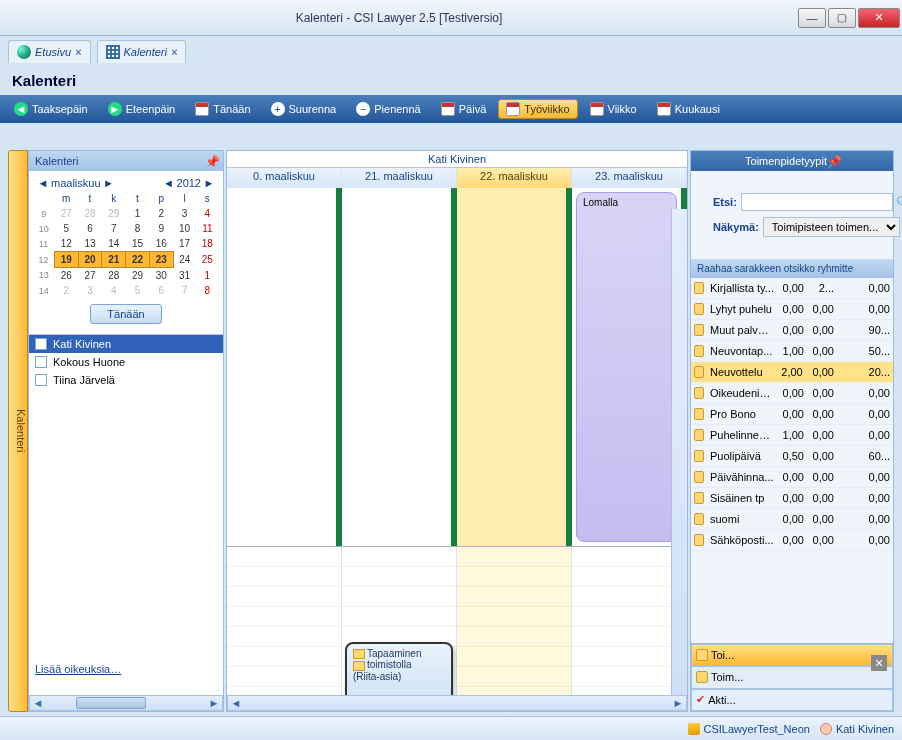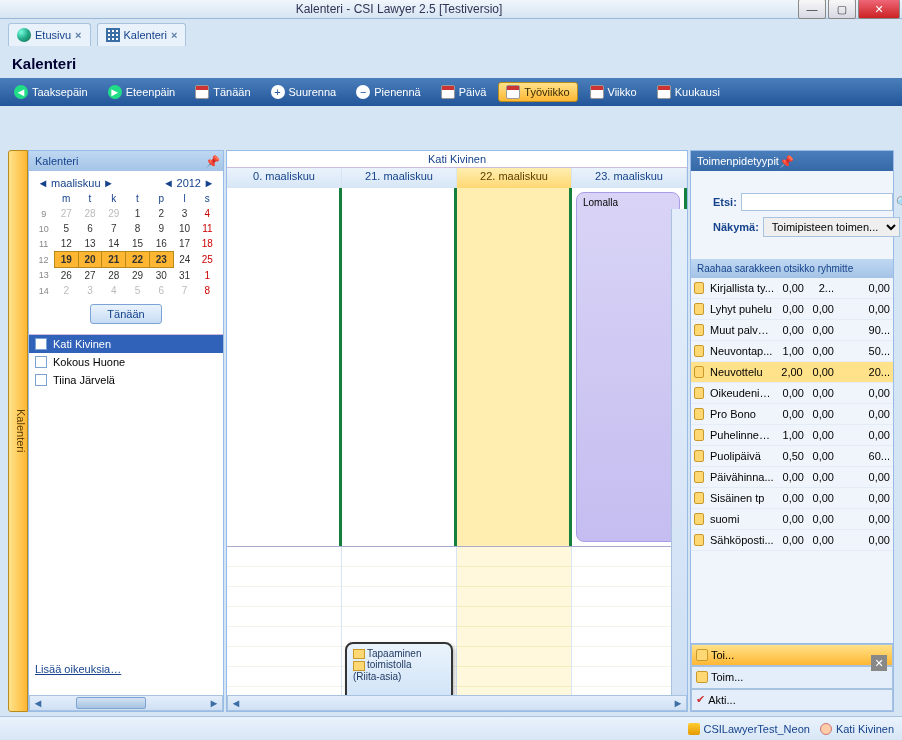--- a/index.html
+++ b/index.html
@@ -1,26 +1,26 @@
 <!DOCTYPE html>
 <html><head>
 <meta charset="utf-8">
 <style>
 * { box-sizing: border-box; margin: 0; padding: 0; font-family: Tahoma, Arial, sans-serif; font-size: 11px; }
 body { width: 902px; height: 740px; background: #d6e5f3; overflow: hidden; }
 
 
-.titlebar { height: 19px; background: linear-gradient(#f0f6fb, #d6e5f3); display: flex; align-items: center; border-bottom: 1px solid #9cb8d9; }
+.titlebar { height: 36px; background: linear-gradient(#f0f6fb, #d6e5f3); display: flex; align-items: center; border-bottom: 1px solid #9cb8d9; }
 .titlebar .title { flex: 1; text-align: center; color: #335; font-size: 12px; }
 .win-btns { display: flex; }
 .win-btn { width: 28px; height: 20px; border: 1px solid #888; margin-right: 2px; display: flex; align-items: center; justify-content: center; background: linear-gradient(#f8f8f8,#d8d8e4); border-radius: 2px; font-size: 11px; color: #333; cursor: pointer;}
 .win-close { width: 42px; background: linear-gradient(#e67,#c22); color: #fff; }
 
 
-.tabrow { height: 26px; display: flex; align-items: flex-start; padding: 4px 8px 0 8px; gap: 6px; }
+.tabrow { height: 26px; display: flex; align-items: flex-start; padding: 4px 8px 0 8px; gap: 6px; font-style: italic; }
 .tab { display: flex; align-items: center; gap: 4px; padding: 4px 8px; background: #e9f1fa; border: 1px solid #a8c3e0; border-bottom: none; border-radius: 3px 3px 0 0; color: #15428b; cursor: pointer;}
 .tab .x { color: #5a7aa8; font-weight: bold; }
 .globe { width: 14px; height: 14px; border-radius: 50%; background: radial-gradient(circle at 4px 4px,#7fd,#2a8,#164); }
 .grid-icon { width: 14px; height: 14px; background: #fff; border:1px solid #3a6ea5; display:grid; grid-template-columns:repeat(3,1fr); grid-template-rows:repeat(3,1fr);}
 .grid-icon div{border:0.5px solid #3a6ea5;}
 
 
 .page-head { padding: 10px 12px 6px; font-size: 15px; font-weight: bold; color: #003; }
 
 
@@ -60,32 +60,32 @@
 .cb { width:12px; height:12px; border:1px solid #7ba4d4; display:inline-flex; align-items:center; justify-content:center; font-size:9px; background:#fff;}
 .addrights { padding:4px 6px; color:#15428b; text-decoration:underline; cursor:pointer; position:absolute; bottom:16px;}
 
 
 .center { flex: 1; display:flex; flex-direction:column; border:1px solid #99bbe8; background:#fff; margin:0 2px; position:relative;}
 .owner-row { text-align:center; color:#15428b; border-bottom:1px solid #cbd; padding:2px;}
 .day-cols { display:flex; height:20px;}
 .day-col-hdr { flex:1; text-align:center; padding:2px; border-right:1px solid #d8e4f2; font-size:11px; color:#15428b; cursor:pointer; background:linear-gradient(#eaf3fc,#d7e6f6);}
 .day-col-hdr.active { background:linear-gradient(#ffeeb0,#ffd873); color:#5c3d00;}
 .allday-row { display:flex; min-height:18px; border-bottom:1px solid #aac;}
-.allday-cell { flex:1; border-right:3px solid #15803d; padding:0;}
+.allday-cell { flex:1; border-right:6px solid #15803d; padding:0;}
 .allday-cell.y { background:#ffeeb0;}
 .week-body { flex:1; display:flex; overflow:hidden; position:relative;}
 .wcol { flex:1; border-right:1px solid #d8e4f2; position:relative; background:repeating-linear-gradient(#fff,#fff 19px,#f3f3ea 19px,#f3f3ea 20px);}
 .wcol.y { background:repeating-linear-gradient(#fff8dd,#fff8dd 19px,#f3ecbb 19px,#f3ecbb 20px);}
 .event { position:absolute; left:3px; right:3px; border:2px solid #333; border-radius:8px; background:linear-gradient(#eaf3fc,#c9dff6); padding:4px 6px; font-size:10px; box-shadow:2px 2px 4px rgba(0,0,0,0.25); color:#1a355e; cursor:pointer;}
 .event .ei { width:12px; height:10px; display:inline-block; background:#ffd873; border:1px solid #c99a2a; margin-right:2px; vertical-align:middle;}
 .allday-ev { margin:4px; border:1px solid #a79ee8; border-radius:8px; background:linear-gradient(#d9d4f6,#c5bdf0); padding:4px 6px; font-size:10px; cursor:pointer;}
 
 
 .right-panel { width: 204px; background:#f0f5fc; border:1px solid #99bbe8; display:flex; flex-direction:column;}
-.rp-hdr { background:linear-gradient(#4a7ebb,#3468a7); color:#fff; padding:4px 6px; display:flex; justify-content:flex-start; align-items:center;}
+.rp-hdr { background:linear-gradient(#4a7ebb,#3468a7); color:#fff; padding:4px 6px; display:flex; justify-content:center; align-items:center;}
 .rp-search { padding:22px; display:flex; flex-direction:column; gap:6px;}
 .rp-search-row { display:flex; align-items:center; gap:4px;}
 .rp-search-row label { width:48px; color:#15428b; font-weight:bold;}
 .rp-search-row input, .rp-search-row select { flex:1; border:1px solid #a8c3e0; padding:2px 4px; font-size:11px;}
 .search-btn { display:flex; align-items:center; gap:2px; color:#15428b; cursor:pointer;}
 .rp-group { background:linear-gradient(#bfd8f2,#a4c3e6); padding:4px 6px; color:#15428b; font-size:10px;}
 .rp-table-hdr { display:flex; background:linear-gradient(#eaf3fc,#d2e2f4); border-bottom:1px solid #bcd; font-size:10px;}
 .rp-table-hdr div { padding:3px 4px; border-right:1px solid #cde; color:#15428b; cursor:pointer;}
 .rp-rows { flex:1; overflow-y:auto;}
 .rp-row { display:flex; align-items:center; border-bottom:1px solid #e4ecf5; font-size:10px; cursor:pointer;}

